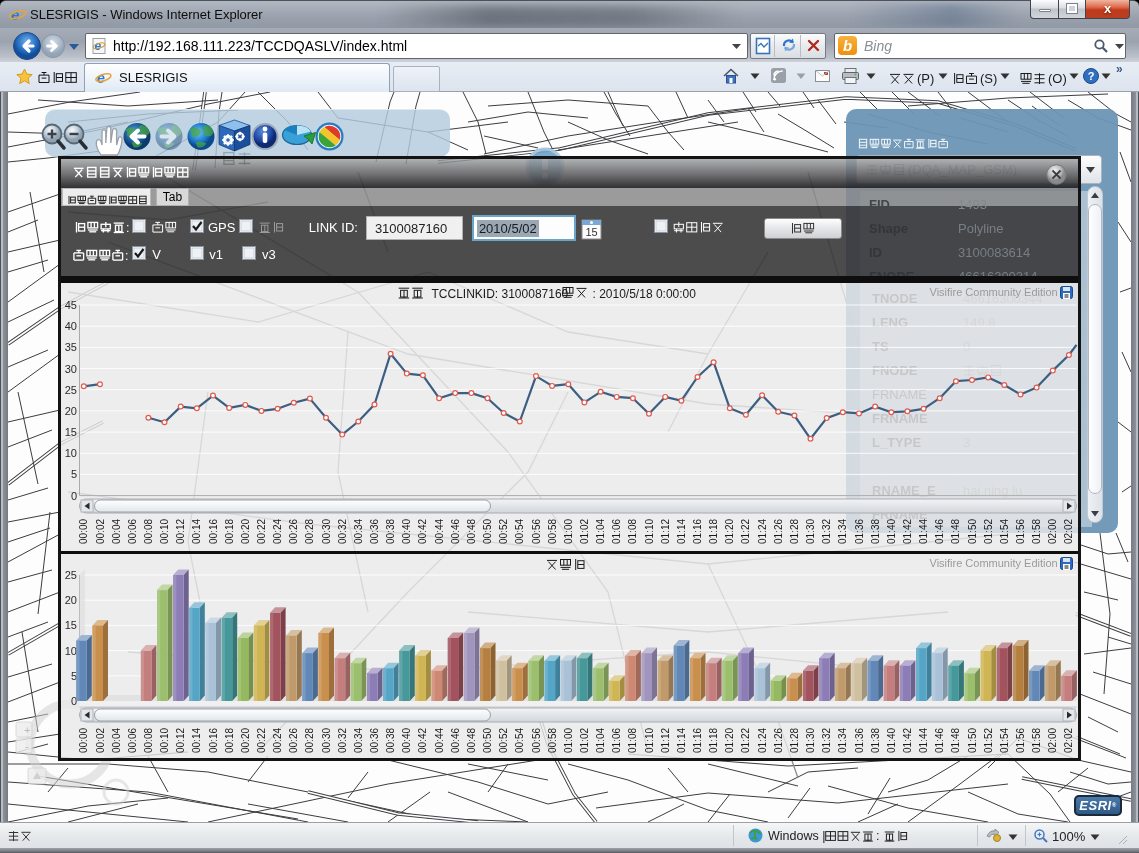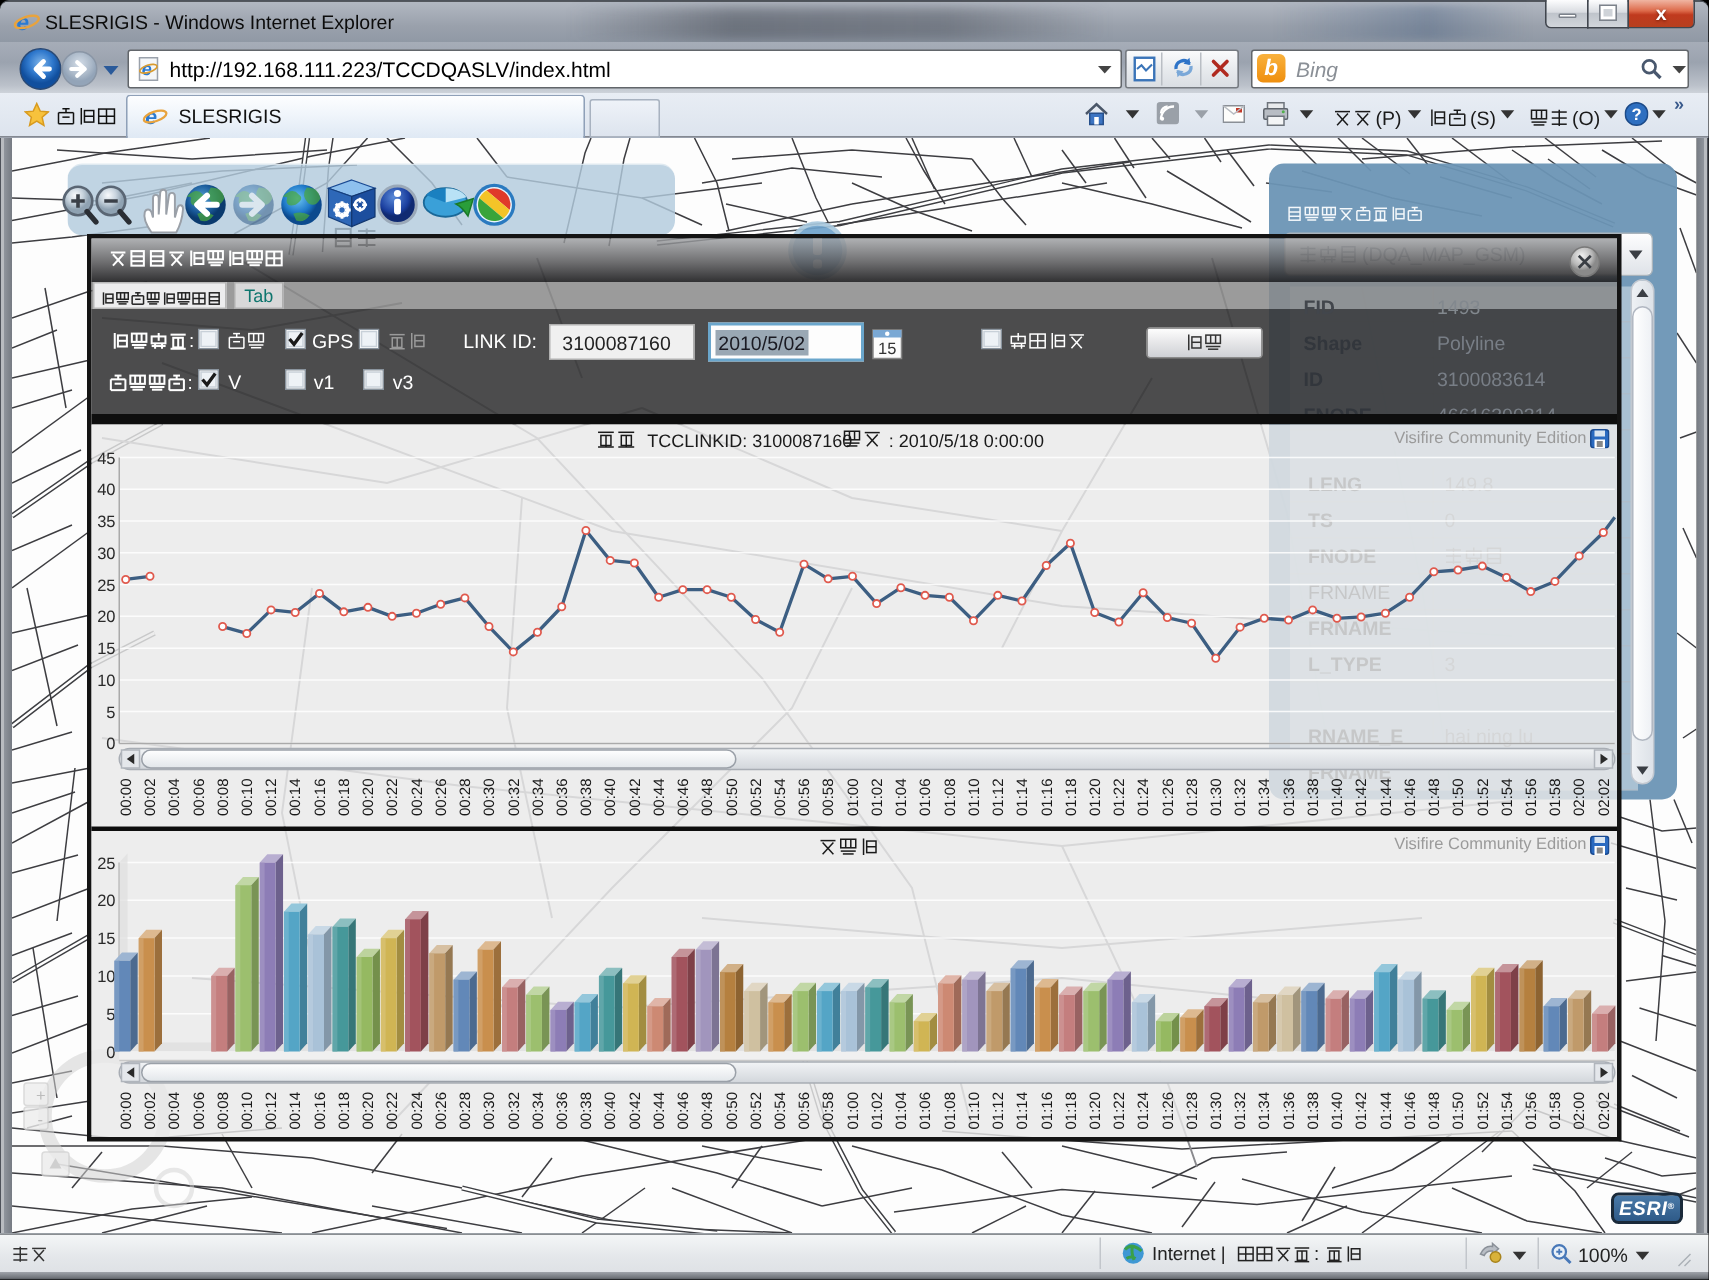--- a/index.html
+++ b/index.html
@@ -201,21 +201,21 @@
         <line x1="14.7" y1="4.4" x2="21.3" y2="11.7" stroke="#333" stroke-width="1.0"></line>
         <line x1="21.3" y1="4.4" x2="14.7" y2="11.7" stroke="#333" stroke-width="1.0"></line>
       </svg></div>
 <div class="abs" style="left:733px;top:825px;width:1px;height:21px;background:#c2c6cb"></div>
 <div class="abs" style="left:977px;top:825px;width:1px;height:21px;background:#c2c6cb"></div>
 <div class="abs" style="left:1025px;top:825px;width:1px;height:21px;background:#c2c6cb"></div>
 <svg class="abs" style="left:748px;top:828px" width="15" height="15">
       <circle cx="7.5" cy="7.5" r="7" fill="#3f98d4"></circle>
       <path d="M2 5 Q5 2 8 3 Q11 4 13 6 M3 11 Q6 9 9 11 M7 3 Q6 7 8 12" stroke="#3aa04a" stroke-width="2" fill="none"></path>
     </svg>
-<div class="abs" style="left:768px;top:829px;font-size:12.5px;color:#222">Internet | </div>
+<div class="abs" style="left:768px;top:829px;font-size:12.5px;color:#222">Windows | </div>
 <div style="position:absolute;left:825px;top:829px;"><svg width="50" height="14" style="overflow:visible">
         <rect x="0.7" y="2.6" width="9.7" height="8.8" fill="none" stroke="#222" stroke-width="1.0"></rect>
         <line x1="0.7" y1="7.0" x2="10.4" y2="7.0" stroke="#222" stroke-width="1.0"></line>
         <line x1="5.5" y1="2.6" x2="5.5" y2="11.4" stroke="#222" stroke-width="1.0"></line>
         <rect x="13.1" y="2.6" width="9.7" height="8.8" fill="none" stroke="#222" stroke-width="1.0"></rect>
         <line x1="13.1" y1="7.0" x2="22.9" y2="7.0" stroke="#222" stroke-width="1.0"></line>
         <line x1="18.0" y1="2.6" x2="18.0" y2="11.4" stroke="#222" stroke-width="1.0"></line>
         <line x1="25.8" y1="3.3" x2="35.1" y2="3.3" stroke="#222" stroke-width="1.0"></line>
         <line x1="27.2" y1="4.4" x2="33.8" y2="11.7" stroke="#222" stroke-width="1.0"></line>
         <line x1="33.8" y1="4.4" x2="27.2" y2="11.7" stroke="#222" stroke-width="1.0"></line>
@@ -624,20 +624,24 @@
           <div style="position:absolute;left:103px;top:4px;font-size:13px;color:transparent">Polyline</div>
         </div>
         <div style="position:absolute;left:0;top:48px;width:232px;height:24px;border-bottom:1px solid rgba(180,184,190,.45)">
           <div style="position:absolute;left:0;top:0;width:96px;height:24px;border-right:1px solid rgba(180,184,190,.45);font-weight:bold;font-size:13px;color:transparent;padding:4px 0 0 12px">ID</div>
           <div style="position:absolute;left:103px;top:4px;font-size:13px;color:transparent">3100083614</div>
         </div>
         <div style="position:absolute;left:0;top:72px;width:232px;height:24px;border-bottom:1px solid rgba(180,184,190,.45)">
           <div style="position:absolute;left:0;top:0;width:96px;height:24px;border-right:1px solid rgba(180,184,190,.45);font-weight:bold;font-size:13px;color:transparent;padding:4px 0 0 12px">FNODE</div>
           <div style="position:absolute;left:103px;top:4px;font-size:13px;color:transparent">46616300314</div>
         </div>
+        <div style="position:absolute;left:0;top:96px;width:232px;height:24px;border-bottom:1px solid rgba(180,184,190,.45)">
+          <div style="position:absolute;left:0;top:0;width:96px;height:24px;border-right:1px solid rgba(180,184,190,.45);font-weight:bold;font-size:13px;color:#34383e;padding:4px 0 0 12px">TNODE</div>
+          <div style="position:absolute;left:103px;top:4px;font-size:13px;color:#7e848c">46616300344</div>
+        </div>
         <div style="position:absolute;left:0;top:120px;width:232px;height:24px;border-bottom:1px solid rgba(180,184,190,.45)">
           <div style="position:absolute;left:0;top:0;width:96px;height:24px;border-right:1px solid rgba(180,184,190,.45);font-weight:bold;font-size:13px;color:#34383e;padding:4px 0 0 12px">LENG</div>
           <div style="position:absolute;left:103px;top:4px;font-size:13px;color:#7e848c">149.8</div>
         </div>
         <div style="position:absolute;left:0;top:144px;width:232px;height:24px;border-bottom:1px solid rgba(180,184,190,.45)">
           <div style="position:absolute;left:0;top:0;width:96px;height:24px;border-right:1px solid rgba(180,184,190,.45);font-weight:bold;font-size:13px;color:#34383e;padding:4px 0 0 12px">TS</div>
           <div style="position:absolute;left:103px;top:4px;font-size:13px;color:#7e848c">0</div>
         </div>
         <div style="position:absolute;left:0;top:168px;width:232px;height:24px;border-bottom:1px solid rgba(180,184,190,.45)">
           <div style="position:absolute;left:0;top:0;width:96px;height:24px;border-right:1px solid rgba(180,184,190,.45);font-weight:bold;font-size:13px;color:#34383e;padding:4px 0 0 12px">FNODE</div>
@@ -762,21 +766,21 @@
             <line x1="56.7" y1="2.2" x2="56.7" y2="6.5" stroke="#222" stroke-width="1.0"></line>
             <line x1="51.7" y1="8.2" x2="59.3" y2="8.2" stroke="#222" stroke-width="1.0"></line>
             <line x1="52.8" y1="9.6" x2="58.2" y2="9.6" stroke="#222" stroke-width="1.0"></line>
             <rect x="61.7" y="2.4" width="7.9" height="7.2" fill="none" stroke="#222" stroke-width="1.0"></rect>
             <line x1="61.7" y1="6.0" x2="69.6" y2="6.0" stroke="#222" stroke-width="1.0"></line>
             <line x1="65.7" y1="2.4" x2="65.7" y2="9.6" stroke="#222" stroke-width="1.0"></line>
             <rect x="72.6" y="2.2" width="6.5" height="7.6" fill="none" stroke="#222" stroke-width="1.0"></rect>
             <line x1="72.6" y1="4.9" x2="79.1" y2="4.9" stroke="#222" stroke-width="1.0"></line>
             <line x1="72.6" y1="7.5" x2="79.1" y2="7.5" stroke="#222" stroke-width="1.0"></line>
           </svg></div>
-<div class="abs" style="left:95.5px;top:29px;width:33px;height:18px;background:#d8d8d9;border:1px solid #b0b0b0;text-align:center;font-size:12px;color:#0f766e;line-height:17px">Tab</div>
+<div class="abs" style="left:95.5px;top:29px;width:33px;height:18px;background:#d8d8d9;border:1px solid #b0b0b0;text-align:center;font-size:12px;color:#000000;line-height:17px">Tab</div>
 <div class="abs" style="left:0;top:47px;width:1017px;height:70px;background:rgba(56,56,58,.9)">
 <div style="position:absolute;left:13.5px;top:14px;"><svg width="58" height="14.5" style="overflow:visible">
               <line x1="2.5" y1="2.0" x2="2.5" y2="12.5" stroke="#fff" stroke-width="1.35"></line>
               <rect x="4.6" y="3.6" width="6.0" height="7.4" fill="none" stroke="#fff" stroke-width="1.35"></rect>
               <line x1="4.6" y1="7.2" x2="10.6" y2="7.2" stroke="#fff" stroke-width="1.35"></line>
               <rect x="13.9" y="2.4" width="9.7" height="5.5" fill="none" stroke="#fff" stroke-width="1.35"></rect>
               <line x1="17.1" y1="2.4" x2="17.1" y2="7.9" stroke="#fff" stroke-width="1.35"></line>
               <line x1="20.4" y1="2.4" x2="20.4" y2="7.9" stroke="#fff" stroke-width="1.35"></line>
               <line x1="13.9" y1="10.0" x2="23.6" y2="10.0" stroke="#fff" stroke-width="1.35"></line>
               <line x1="15.3" y1="11.8" x2="22.2" y2="11.8" stroke="#fff" stroke-width="1.35"></line>

